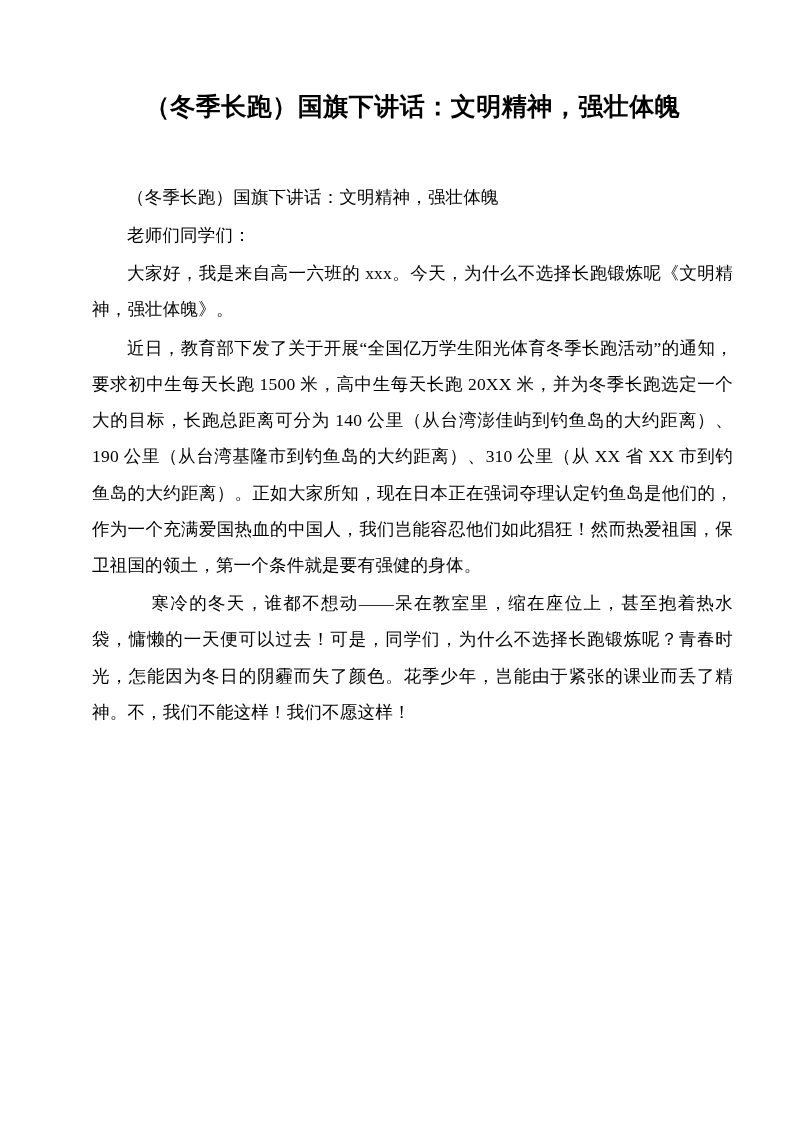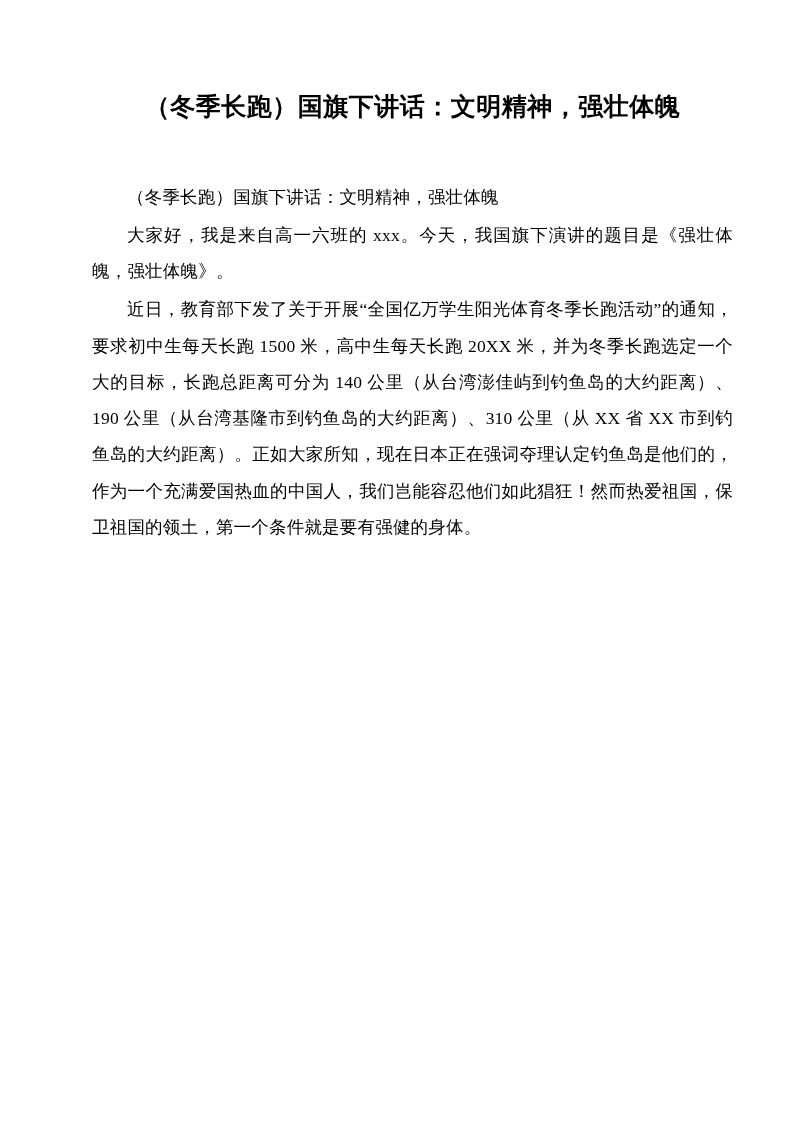--- a/index.html
+++ b/index.html
@@ -49,16 +49,18 @@
     margin-bottom: 0;
   }
 </style>
 </head>
 <body>
 
 <div class="page">
   <h1 class="doc-title">（冬季长跑）国旗下讲话：文明精神，强壮体魄</h1>
   <div class="body-block">
     <p class="para">（冬季长跑）国旗下讲话：文明精神，强壮体魄</p>
-    <p class="para">大家好，我是来自高一六班的 xxx。今天，我国旗下演讲的题目是《强壮体魄，强壮体魄》。</p>
+    <p class="para">老师们同学们：</p>
+    <p class="para">大家好，我是来自高一六班的 xxx。今天，为什么不选择长跑锻炼呢《文明精神，强壮体魄》。</p>
     <p class="para">近日，教育部下发了关于开展“全国亿万学生阳光体育冬季长跑活动”的通知，要求初中生每天长跑 1500 米，高中生每天长跑 20XX 米，并为冬季长跑选定一个大的目标，长跑总距离可分为 140 公里（从台湾澎佳屿到钓鱼岛的大约距离）、190 公里（从台湾基隆市到钓鱼岛的大约距离）、310 公里（从 XX 省 XX 市到钓鱼岛的大约距离）。正如大家所知，现在日本正在强词夺理认定钓鱼岛是他们的，作为一个充满爱国热血的中国人，我们岂能容忍他们如此猖狂！然而热爱祖国，保卫祖国的领土，第一个条件就是要有强健的身体。</p>
+    <p class="para indent-wide tight">寒冷的冬天，谁都不想动——呆在教室里，缩在座位上，甚至抱着热水袋，慵懒的一天便可以过去！可是，同学们，为什么不选择长跑锻炼呢？青春时光，怎能因为冬日的阴霾而失了颜色。花季少年，岂能由于紧张的课业而丢了精神。不，我们不能这样！我们不愿这样！</p>
   </div>
 </div>
 
 </body></html>

